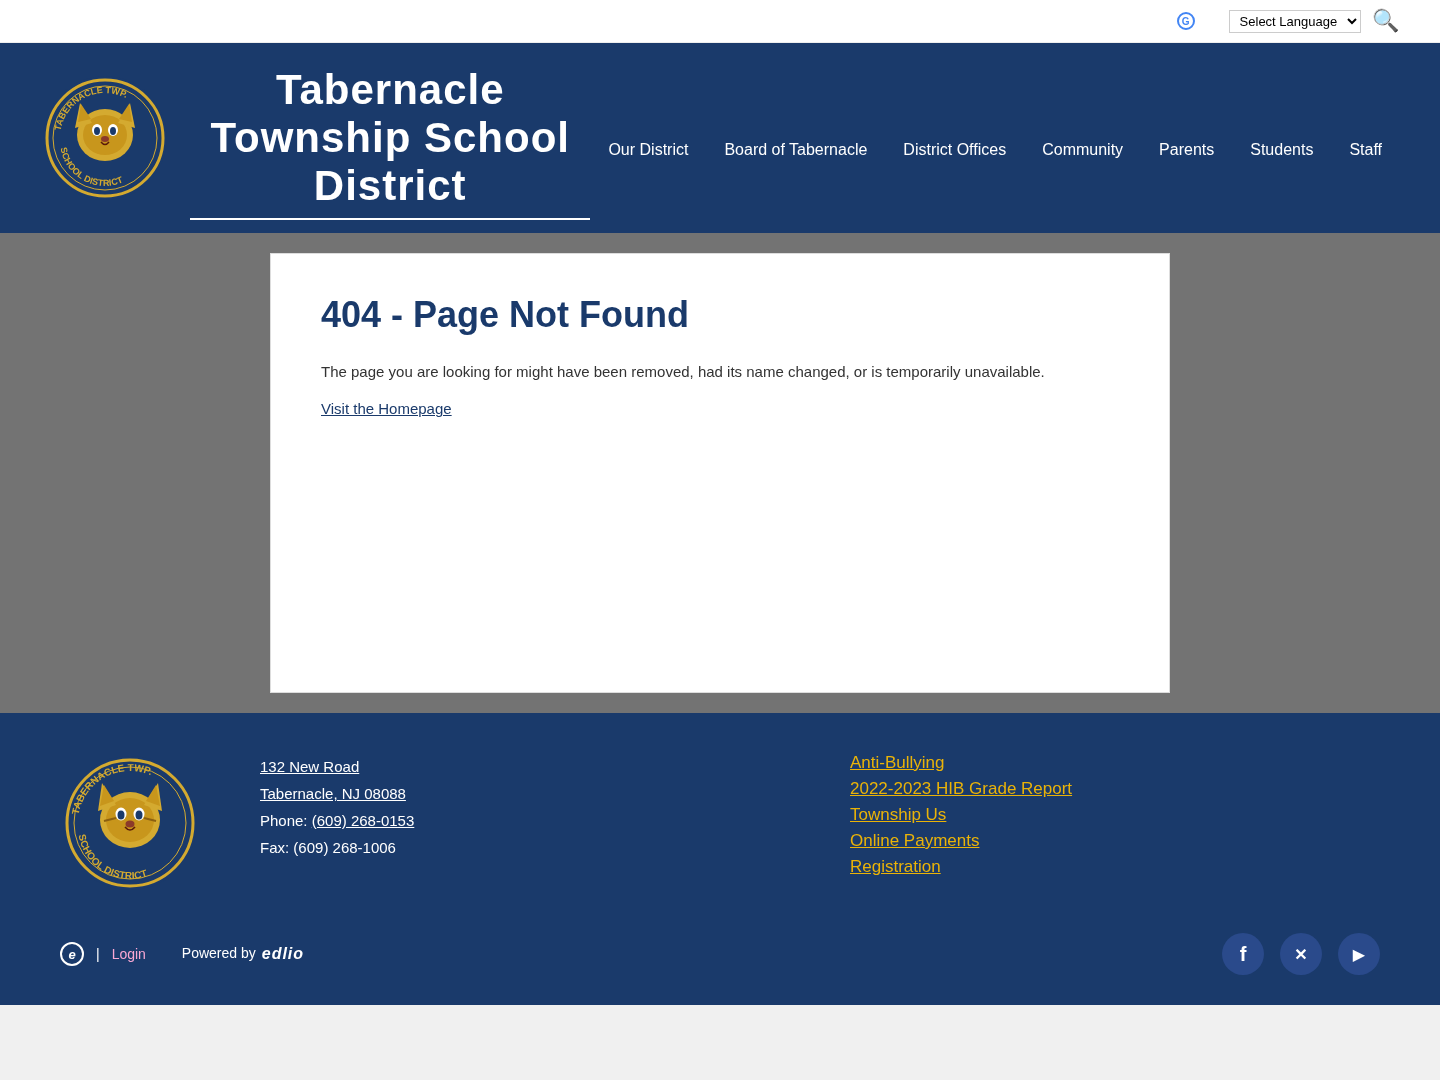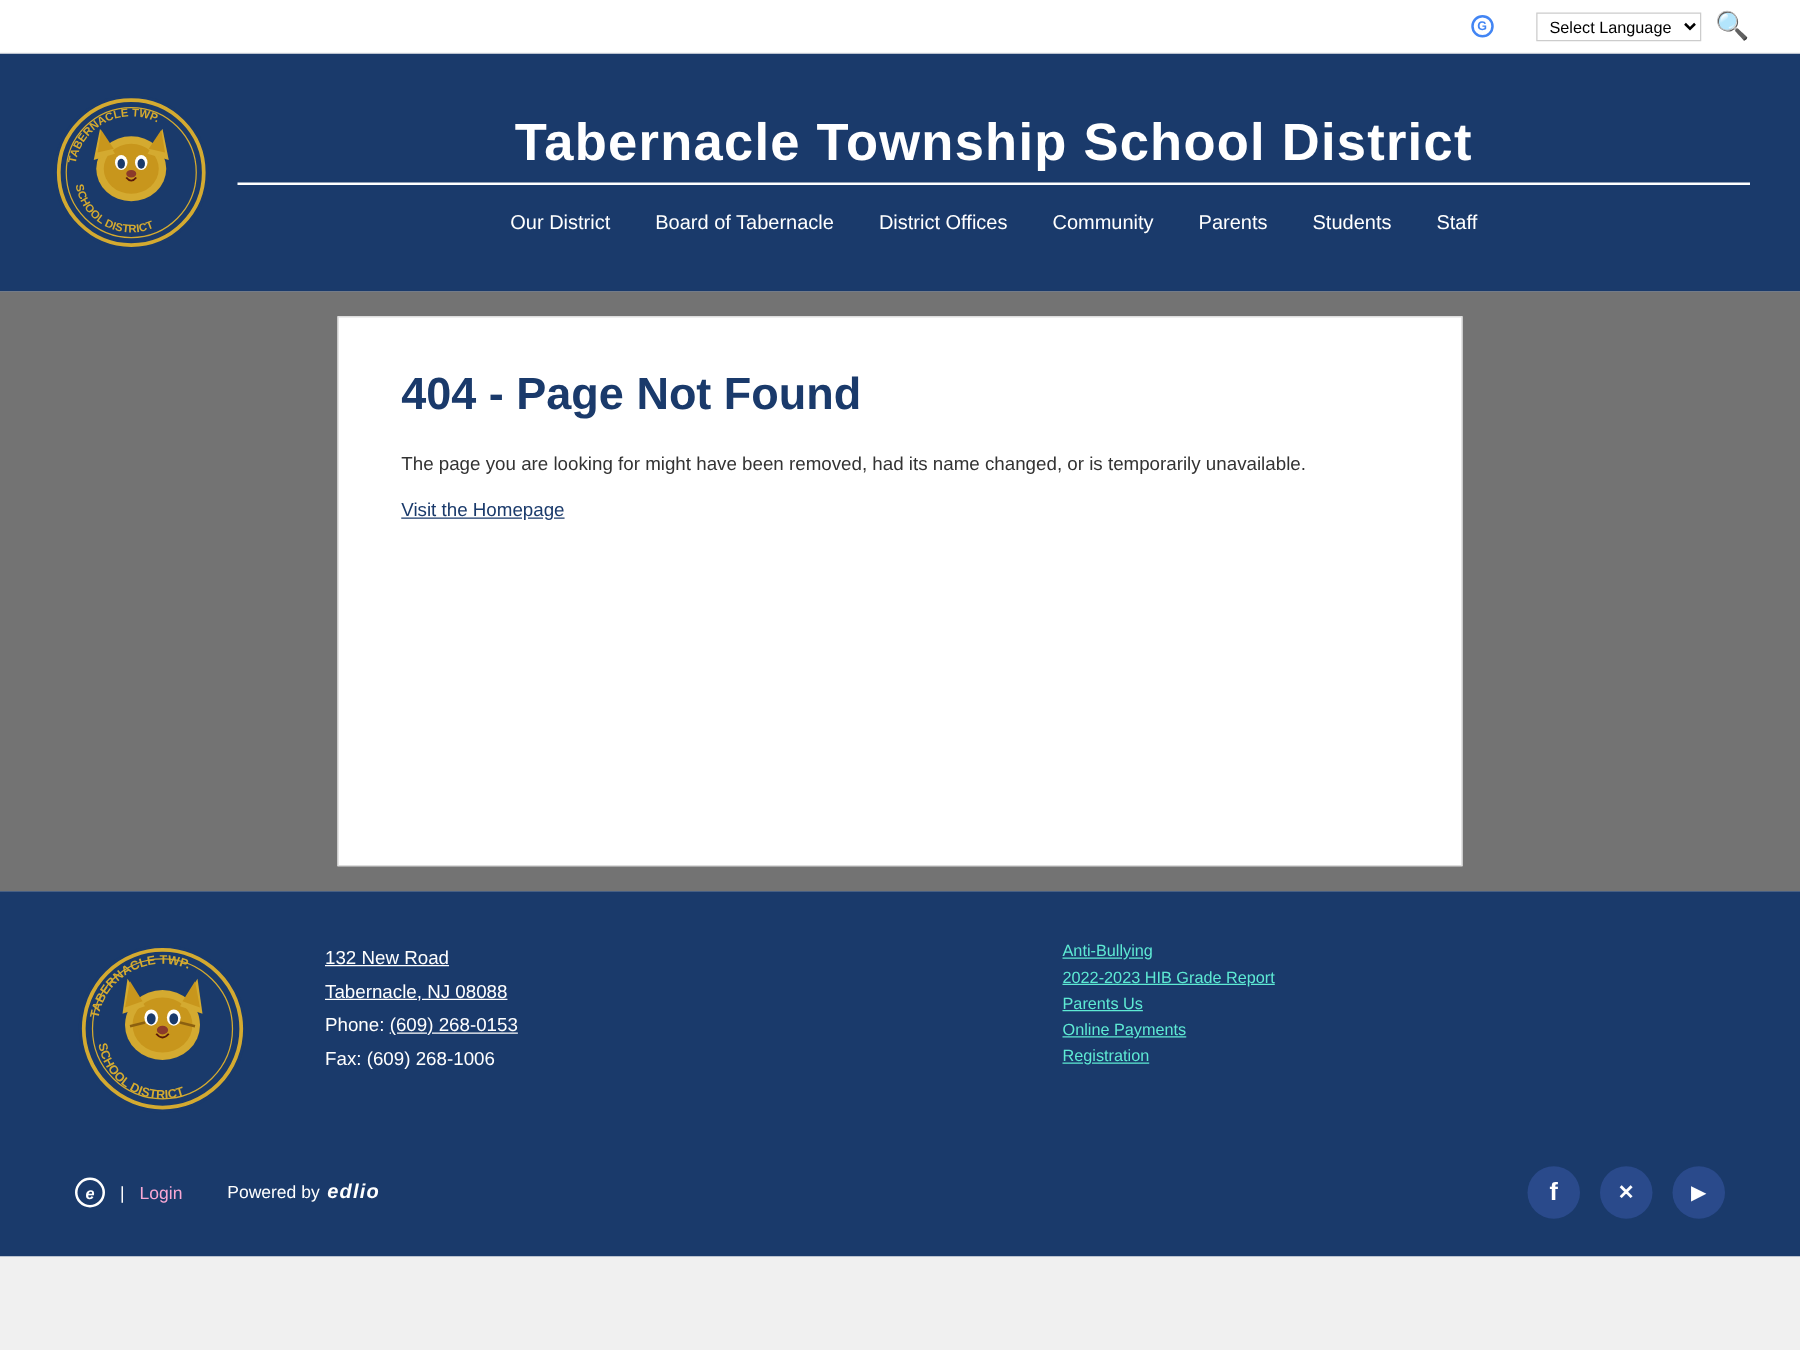--- a/index.html
+++ b/index.html
@@ -54,21 +54,21 @@
     }
     .header-logo {
       width: 130px; height: 130px;
       flex-shrink: 0;
       margin-right: 20px;
     }
     .header-logo svg { width: 100%; height: 100%; }
     .header-center {
       flex: 1;
       display: flex;
-      flex-direction: column;
+      flex-direction: row;
       align-items: center;
       padding-top: 10px;
     }
     .site-title {
       color: #fff;
       font-size: 42px;
       font-weight: bold;
       text-align: center;
       letter-spacing: 1px;
       border-bottom: 2px solid #fff;
@@ -150,23 +150,23 @@
       text-decoration: underline;
       cursor: pointer;
     }
     .footer-links {
       flex: 1;
       display: flex;
       flex-direction: column;
       gap: 6px;
     }
     .footer-links a {
-      color: #5eead4;
+      color: #eab308;
       text-decoration: underline;
-      font-size: 13px;
+      font-size: 17px;
       cursor: pointer;
       display: block;
     }
     .footer-bottom {
       display: flex;
       justify-content: space-between;
       align-items: center;
       padding-top: 10px;
     }
     .footer-edlio {
@@ -332,21 +332,21 @@
       </div>
       <div>
         <span>Fax:</span> 
         <span>(609) 268-1006</span>
       </div>
     </div>
 
     <div class="footer-links">
       <a href="#">Anti-Bullying</a>
       <a href="#">2022-2023 HIB Grade Report</a>
-      <a href="#">Parents Us</a>
+      <a href="#">Township Us</a>
       <a href="#">Online Payments</a>
       <a href="#">Registration</a>
     </div>
   </div>
 
   <div class="footer-bottom">
     <div class="footer-edlio">
       <div class="edlio-icon">e</div>
       <span class="login-divider">|</span>
       <a href="#" style="color:#f9a8d4; text-decoration:none;">Login</a>

